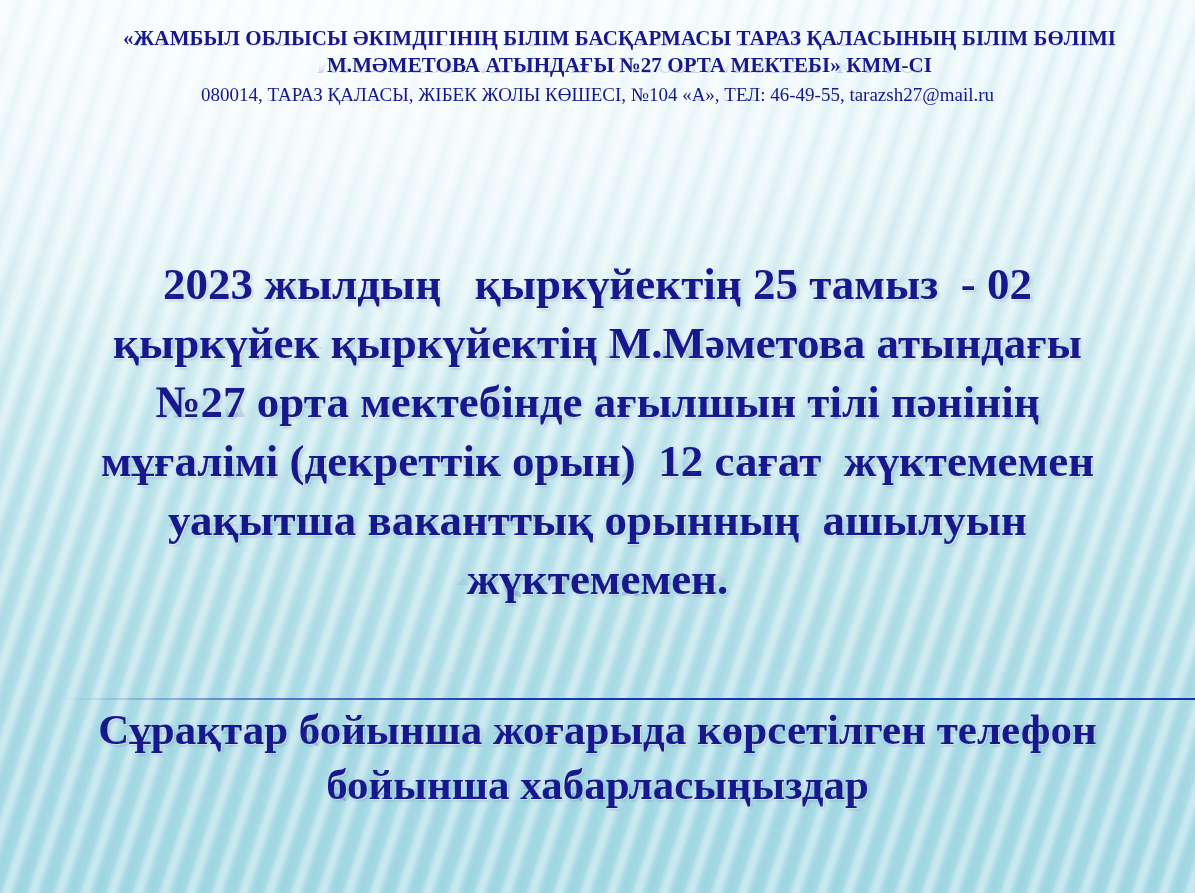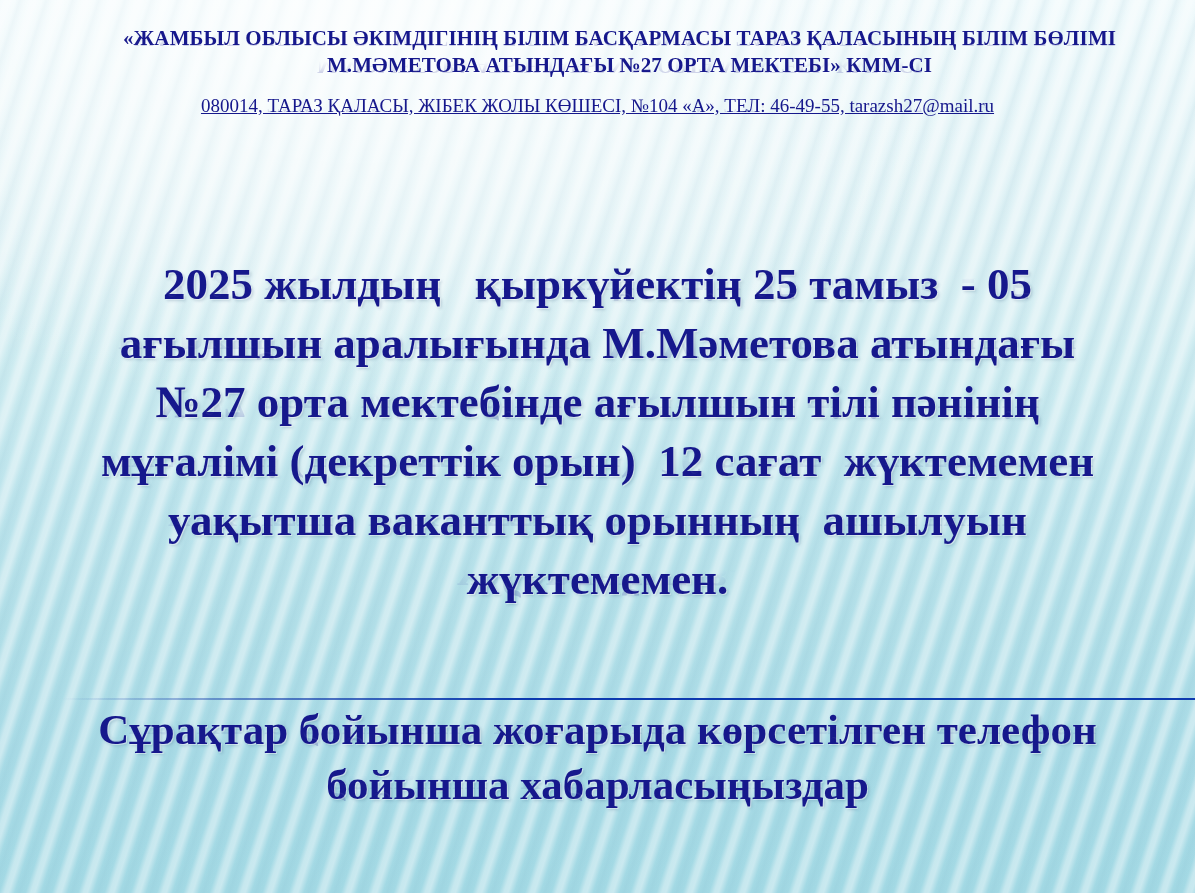--- a/index.html
+++ b/index.html
@@ -97,24 +97,23 @@
   .hdr-line1, .hdr-line2 {
     font-weight: bold;
     font-size: 21px;
     letter-spacing: 0.1px;
     text-shadow: 0 1px 0 rgba(255,255,255,0.35);
     margin-left: 44px;
   }
   .hdr-line1 { padding: 0 24px; }
   .hdr-line2 { margin-top: 6px; padding-left: 20px; }
   .hdr-line3 {
-    margin-top: 20px;
+    margin-top: 9px;
     font-size: 19px;
     font-weight: normal;
-    text-decoration: underline;
   }
   .hdr-line1::after, .hdr-line2::after { font-weight: bold; font-size: 21px; }
   .hdr-line1::after { padding: 0 24px; }
   .hdr-line3::after { font-size: 19px; font-weight: normal; }
 
   
   #body-block {
     position: absolute;
     top: 262px;
     left: 14px;
@@ -177,22 +176,22 @@
 
   <div id="content">
 
     <div id="header">
       <div class="rtxt hdr-line1" data-echo="«ЖАМБЫЛ ОБЛЫСЫ ӘКІМДІГІНІҢ БІЛІМ БАСҚАРМАСЫ ТАРАЗ ҚАЛАСЫНЫҢ БІЛІМ БӨЛІМІ">«ЖАМБЫЛ ОБЛЫСЫ ӘКІМДІГІНІҢ БІЛІМ БАСҚАРМАСЫ ТАРАЗ ҚАЛАСЫНЫҢ БІЛІМ БӨЛІМІ</div>
       <div class="rtxt hdr-line2" data-echo="М.МӘМЕТОВА АТЫНДАҒЫ №27 ОРТА МЕКТЕБІ» КММ-СІ">М.МӘМЕТОВА АТЫНДАҒЫ №27 ОРТА МЕКТЕБІ» КММ-СІ</div>
       <div class="rtxt hdr-line3" data-echo="080014, ТАРАЗ ҚАЛАСЫ, ЖІБЕК ЖОЛЫ КӨШЕСІ, №104 «А», ТЕЛ: 46-49-55, tarazsh27@mail.ru">080014, ТАРАЗ ҚАЛАСЫ, ЖІБЕК ЖОЛЫ КӨШЕСІ, №104 «А», ТЕЛ: 46-49-55, tarazsh27@mail.ru</div>
     </div>
 
     <div id="body-block">
-      <div class="rtxt body-line" data-echo="2023 жылдың   қыркүйектің 25 тамыз  - 05">2025 жылдың   қыркүйектің 25 тамыз  - 05</div>
-      <div class="rtxt body-line" data-echo="қыркүйек аралығында М.Мәметова атындағы">ағылшын аралығында М.Мәметова атындағы</div>
+      <div class="rtxt body-line" data-echo="2023 жылдың   қыркүйектің 25 тамыз  - 05">2023 жылдың   қыркүйектің 25 тамыз  - 02</div>
+      <div class="rtxt body-line" data-echo="қыркүйек аралығында М.Мәметова атындағы">қыркүйек қыркүйектің М.Мәметова атындағы</div>
       <div class="rtxt body-line" data-echo="№27 орта мектебінде ағылшын тілі пәнінің">№27 орта мектебінде ағылшын тілі пәнінің</div>
       <div class="rtxt body-line" data-echo="мұғалімі (декреттік орын)  16 сағат  жүктемемен">мұғалімі (декреттік орын)  12 сағат  жүктемемен</div>
       <div class="rtxt body-line" data-echo="уақытша ваканттық орынның  ашылуын">уақытша ваканттық орынның  ашылуын</div>
       <div class="rtxt body-line" data-echo="хабарлаймыз.">жүктемемен.</div>
     </div>
 
     <div id="divider"></div>
 
     <div id="footer-block">
       <div class="rtxt foot-line" data-echo="Сұрақтар бойынша жоғарыда көрсетілген телефон">Сұрақтар бойынша жоғарыда көрсетілген телефон</div>

